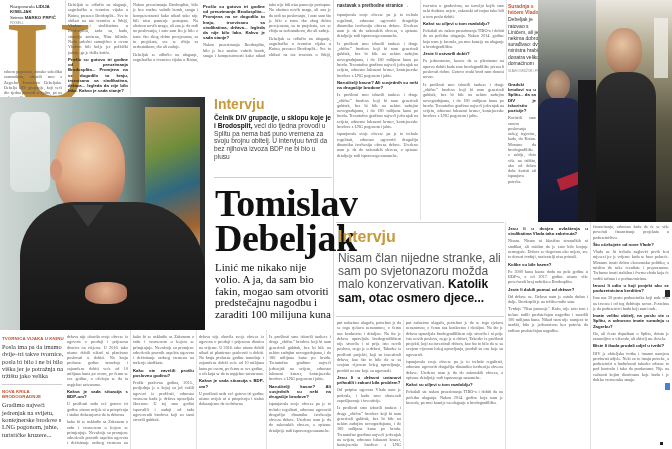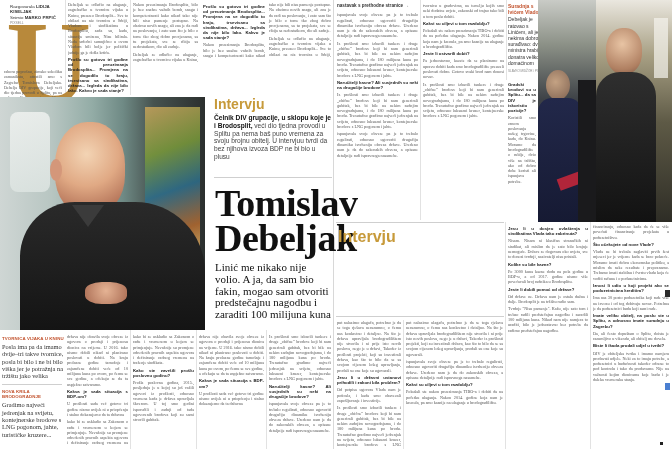--- a/index.html
+++ b/index.html
@@ -180,20 +180,24 @@
 </div>
 
 <div class="col" style="left:508px; top:80px; width:28px; height:140px;">
   <p class="q">Gradski brodovi su u Splitu... da sa DIV je iskoristio pozicije?</p>
   <p>Koristili smo zrnom poslovanja našeg trgovine, kada, do Kninu. Moramo da brodogradilište o rublje, dvio više na tržištu, ako od dobro dobe koristi ali ispunjava potrebe.</p>
 </div>
 
 <div class="rule" style="left:336px; top:222px; width:168px;"></div>
 <div class="abs" style="left:338px; top:228px; width:165px;">
   <div class="interv" style="font-size:16px; line-height:18px;">Intervju</div>
+  <div class="quote2" style="margin-top:6px;">
+    <span>Nisam član nijedne stranke, ali sam po svjetonazoru možda malo konzervativan.</span>
+    <b>Katolik sam, otac osmero djece...</b>
+  </div>
 </div>
 <div class="rule" style="left:336px; top:316px; width:168px;"></div>
 
 <div class="col" style="left:337px; top:320px; width:64px; height:127px;">
   <p>put nalazimo ulagača, potrebno je da se toga rješava nerazumno, o čemu nas konkretno i detaljno. Na što je država upravljala brodogradilištem nije stvorila i ni prije isto novih poslova, nego je u državi, Također iz prošlosti projekti, koji su investirali država, kao što to bilo da se sa svojom cijenom lošeg upravljanja, prodali su one koje su ugovarali.</p>
   <p class="q">Jesu li u državni ustanovi prihodili i zakoni bila problem?</p>
   <p>Od potpisa ugovora Vlada nam je poticala, i kada smo obavezali zapošljavanje i investicije.</p>
   <p>Iz prošlosti smo izbacili tankere i druge „obične” brodove koji bi nam generirali gubitak, bez bi bile na nekim zadnjim novogradnjama, i do 180 milijuna kuna po brodu. Trenutačno gradimo najveći jedrenjak na svijetu, odnosno luksuzni kruzer, kontejnerske brodove s LNG pogonom i jahte.</p>
 </div>
 <div class="col" style="left:406px; top:320px; width:97px; height:127px; column-count:1;">

